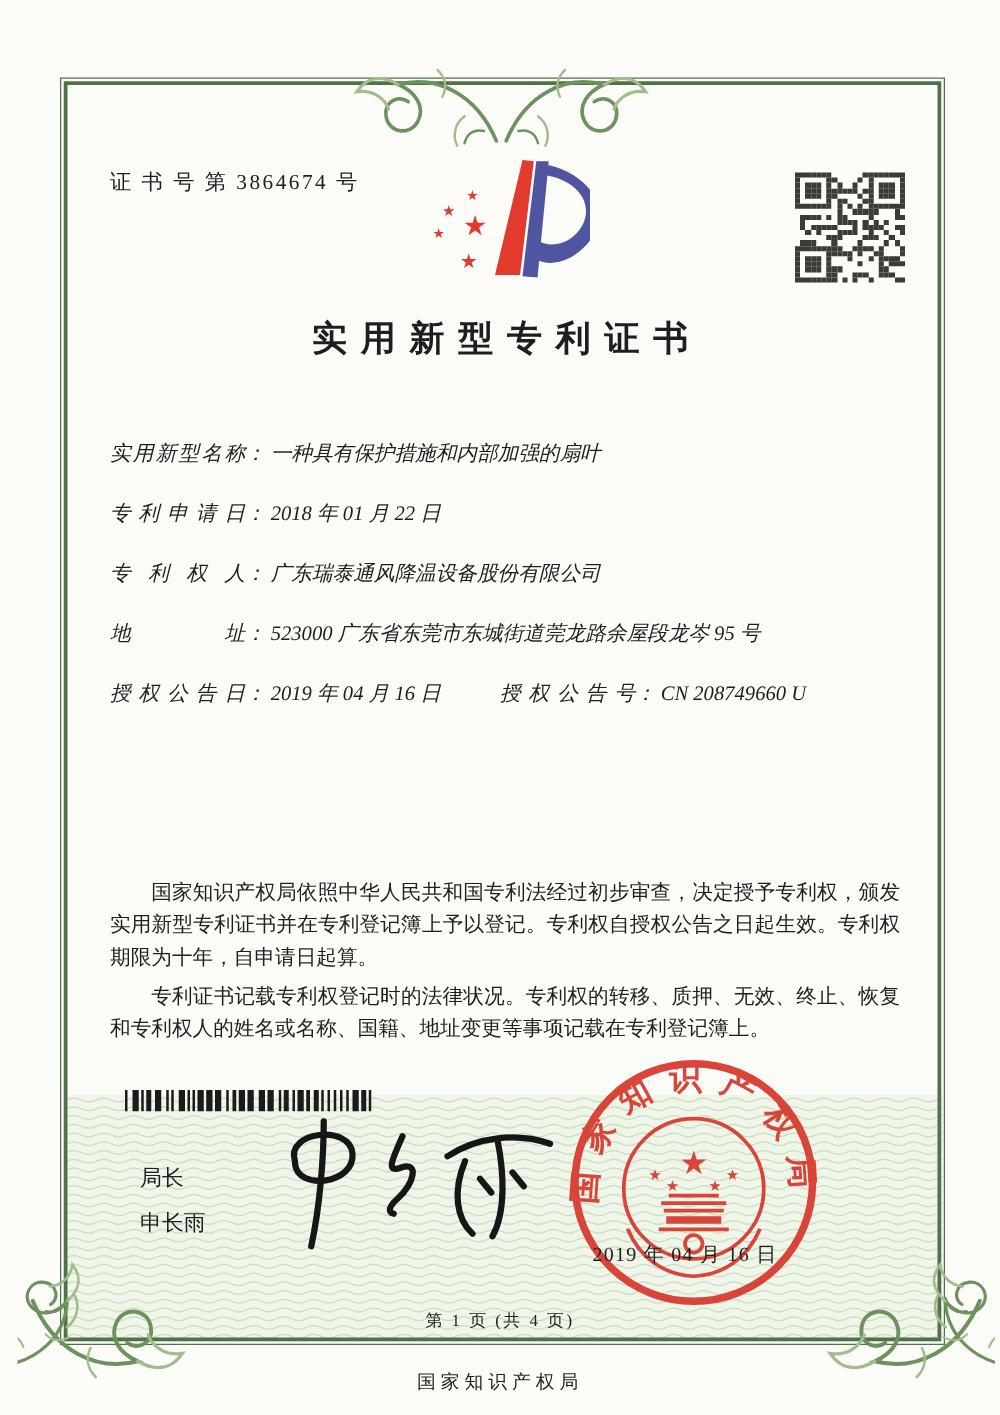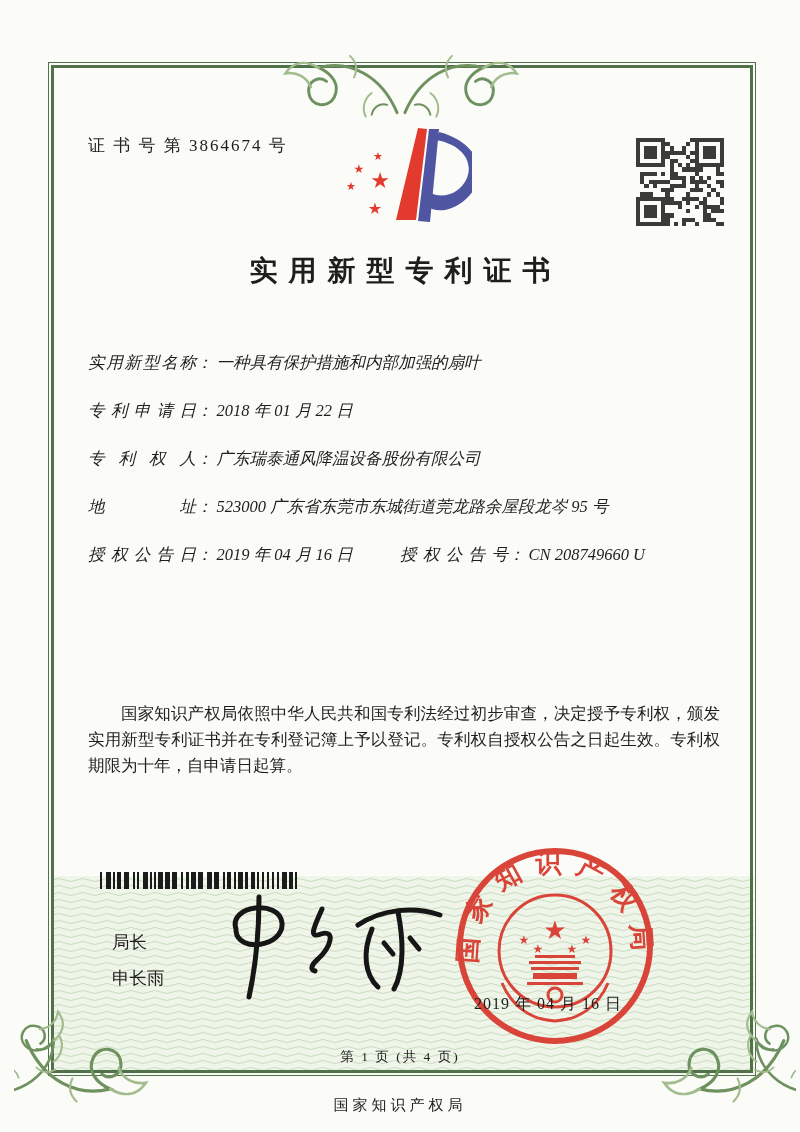--- a/index.html
+++ b/index.html
@@ -600,20 +600,21 @@
   <div class="frow">
     <span class="flabel">授权公告日</span><span class="fcolon">：</span><span class="fvalue">2019 年 04 月 16 日</span>
     <span class="pair2">
       <span class="flabel">授权公告号</span><span class="fcolon">：</span><span class="fvalue">CN 208749660 U</span>
     </span>
   </div>
 </div>
 
 <div class="paras">
   <p>国家知识产权局依照中华人民共和国专利法经过初步审查，决定授予专利权，颁发实用新型专利证书并在专利登记簿上予以登记。专利权自授权公告之日起生效。专利权期限为十年，自申请日起算。</p>
+  <p>专利证书记载专利权登记时的法律状况。专利权的转移、质押、无效、终止、恢复和专利权人的姓名或名称、国籍、地址变更等事项记载在专利登记簿上。</p>
 </div>
 
 <div id="barcode" class="barcode">
     <i style="width: 2px;"></i>
     <s style="width: 4px;"></s>
     <i style="width: 5px;"></i>
     <s style="width: 2px;"></s>
     <i style="width: 2px;"></i>
     <s style="width: 2px;"></s>
     <i style="width: 4px;"></i>

